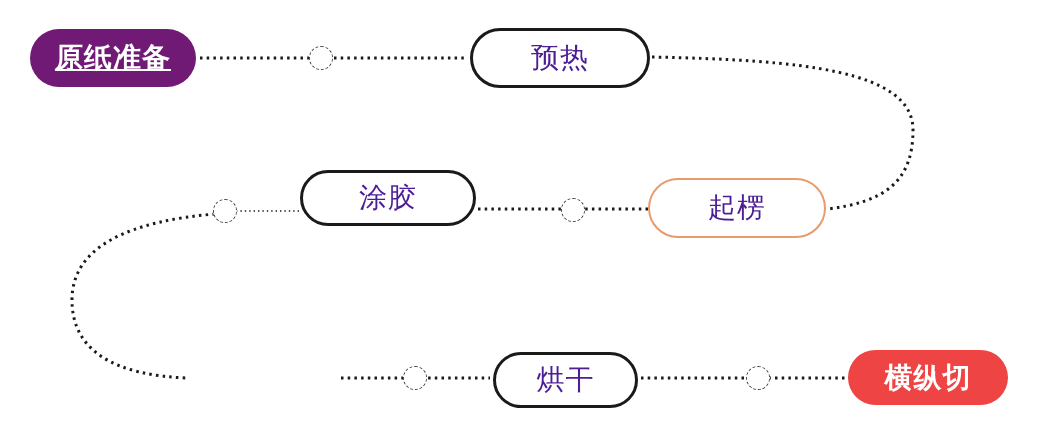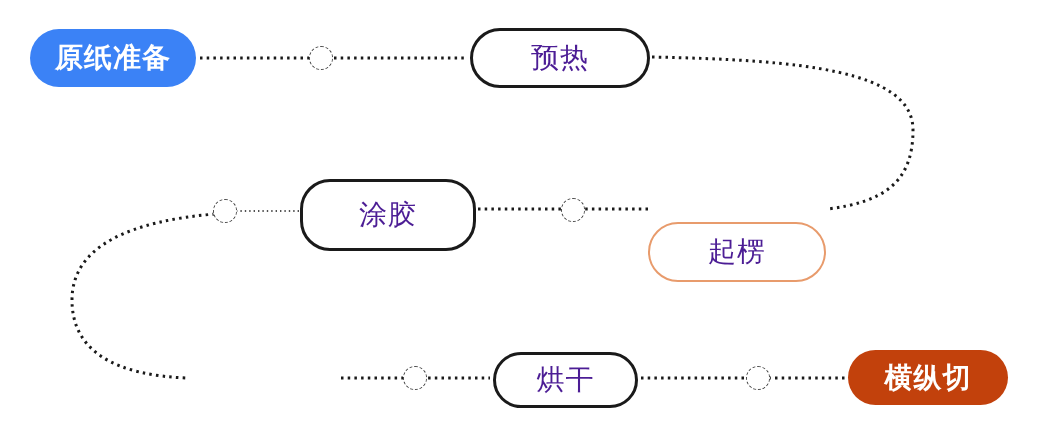--- a/index.html
+++ b/index.html
@@ -35,27 +35,27 @@
     font-size: 28px;
     letter-spacing: 1px;
     white-space: nowrap;
     cursor: default;
   }
   .flow-node.filled {
     color: #ffffff;
     font-weight: bold;
     border: none;
   }
-  .node-yuanzhi   { left: 30px;  top: 29px;  width: 166px; height: 58px; background: #3b82f6; }
+  .node-yuanzhi   { left: 30px;  top: 29px;  width: 166px; height: 58px; background: #701a75; text-decoration: underline; }
   .node-yure      { left: 470px; top: 28px;  width: 180px; height: 60px; border: 3.5px solid #1a1a1a; }
-  .node-qileng    { left: 648px; top: 178px; width: 178px; height: 60px; border: 2.5px solid #E89B6C; margin-top: 44px; }
-  .node-tujiao    { left: 300px; top: 179px; width: 176px; height: 72px; border: 3.5px solid #1a1a1a; }
+  .node-qileng    { left: 648px; top: 178px; width: 178px; height: 60px; border: 2.5px solid #E89B6C; }
+  .node-tujiao    { left: 300px; top: 170px; width: 176px; height: 56px; border: 3.5px solid #1a1a1a; }
   .node-zhanhe    { left: 185px; top: 351px; width: 153px; height: 57px; border: 2.5px solid #E75D7F; }
   .node-honggan   { left: 493px; top: 352px; width: 145px; height: 56px; border: 3.5px solid #1a1a1a; }
-  .node-hengzong  { left: 848px; top: 350px; width: 160px; height: 55px; background: #c2410c; }
+  .node-hengzong  { left: 848px; top: 350px; width: 160px; height: 55px; background: #ef4444; }
   .joint-dot {
     position: absolute;
     z-index: 2;
     width: 24px;
     height: 24px;
     box-sizing: border-box;
     border: 1.6px dashed #4a4a4a;
     border-radius: 50%;
     background: #ffffff;
   }

